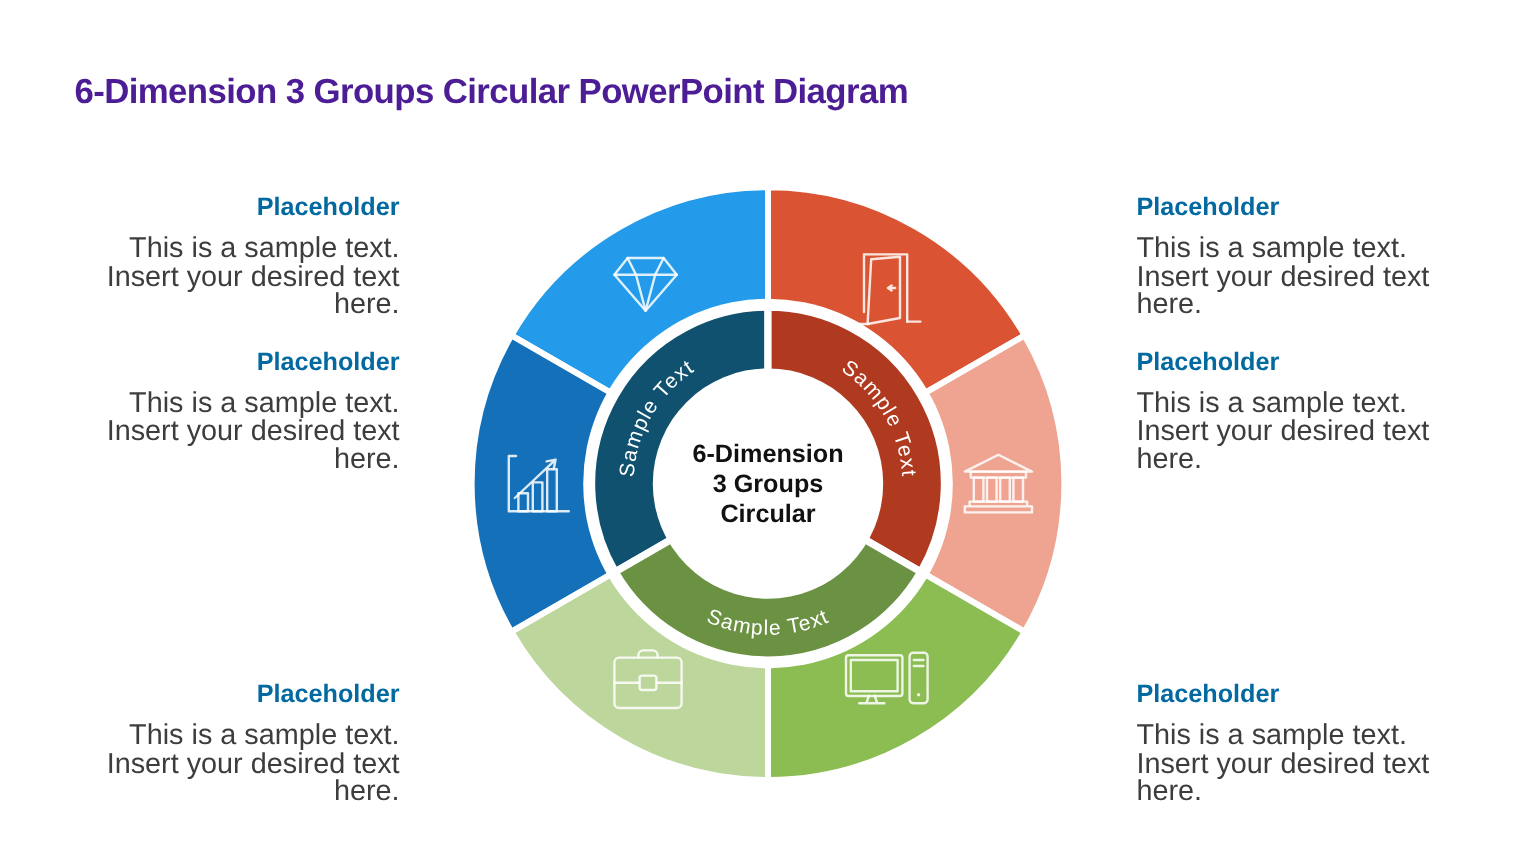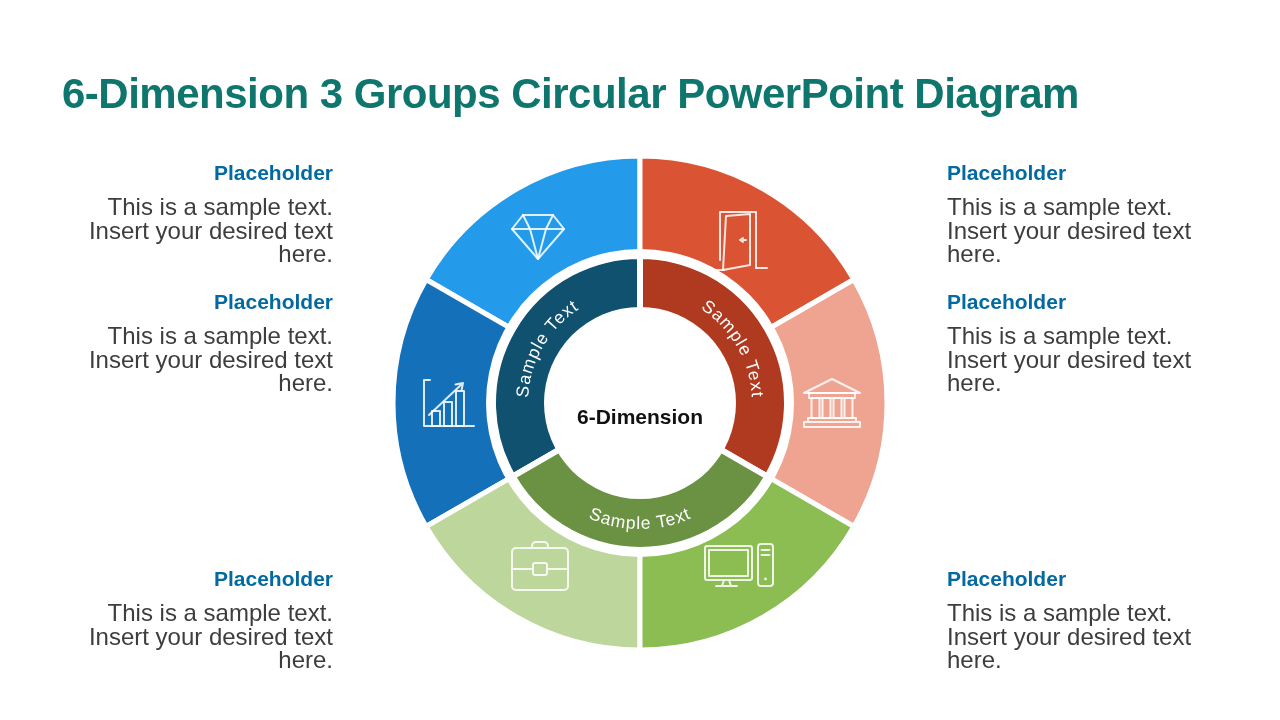--- a/index.html
+++ b/index.html
@@ -2,31 +2,31 @@
 <html><head>
 <meta charset="utf-8">
 <style>
   html,body{margin:0;padding:0;}
   body{
     width:1280px;height:720px;background:#ffffff;overflow:hidden;position:relative;
     font-family:"Liberation Sans", sans-serif;
   }
   .slide-title{
     position:absolute;left:62px;top:42px;
-    font-size:42px;font-weight:700;color:#0f766e;letter-spacing:-0.5px;white-space:nowrap;
+    font-size:29px;font-weight:700;color:#4c1d95;letter-spacing:-0.5px;white-space:nowrap;
   }
   .ph-block{position:absolute;width:262px;}
   .ph-block.left{right:947px;text-align:right;}
   .ph-block.right{left:947px;text-align:left;}
   .ph-block h3{margin:0;font-size:21px;line-height:26px;font-weight:700;color:#0369a1;}
   .ph-block p{margin:9px 0 0 0;font-size:24px;line-height:23.5px;color:#3d3d3d;}
   .diagram-wrap{position:absolute;left:390px;top:153px;width:500px;height:500px;}
   .center-label{
     position:absolute;left:530px;top:366px;width:220px;text-align:center;
-    font-size:21px;line-height:25px;font-weight:700;color:#111111;margin-top:38px;
+    font-size:21px;line-height:25px;font-weight:700;color:#111111;
   }
   .arc-label{
     font-size:17.5px;letter-spacing:1px;fill:#ffffff;font-weight:500;
     font-family:"Liberation Sans", sans-serif;
   }
   .ic{fill:none;stroke:#ffffff;stroke-width:2;stroke-linecap:round;stroke-linejoin:round;opacity:0.85;}
   .ic-fill{fill:#ffffff;stroke:none;opacity:0.85;}
   .wedge{stroke:#ffffff;stroke-width:5;}
   .wedge-inner{stroke:#ffffff;stroke-width:6;}
 </style>
@@ -133,13 +133,15 @@
     <path class="ic" d="M-12,12 L-14,18 M-7,12 L-5,18 M-20,18 L1,18"></path>
     <rect class="ic" x="22" y="-24" width="15" height="42" rx="3"></rect>
     <path class="ic" d="M25.5,-18 L33.5,-18 M25.5,-13 L33.5,-13"></path>
     <circle class="ic-fill" cx="29.5" cy="11" r="1.4"></circle>
   </g>
 </svg>
 </div>
 
 <div class="center-label">
   <div>6-Dimension</div>
+  <div>3 Groups</div>
+  <div>Circular</div>
 </div>
 
 </body></html>

